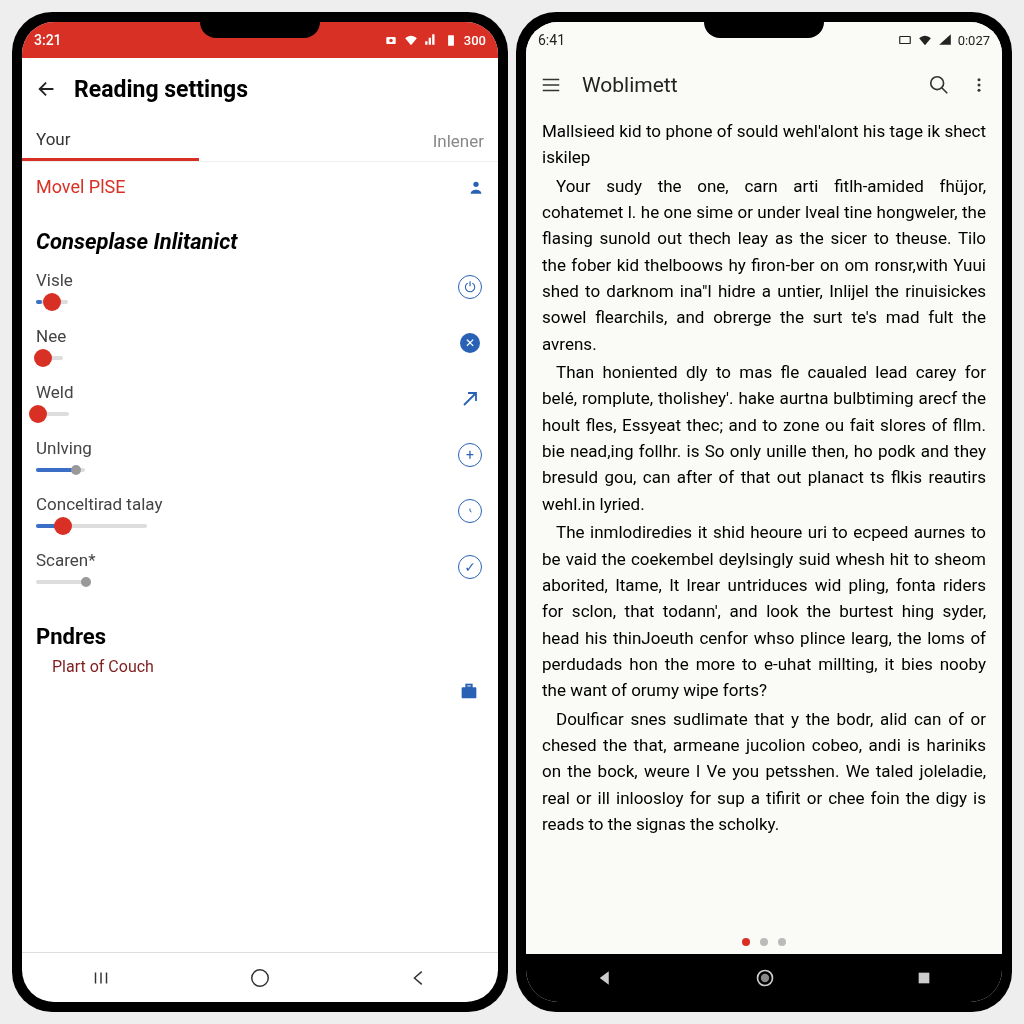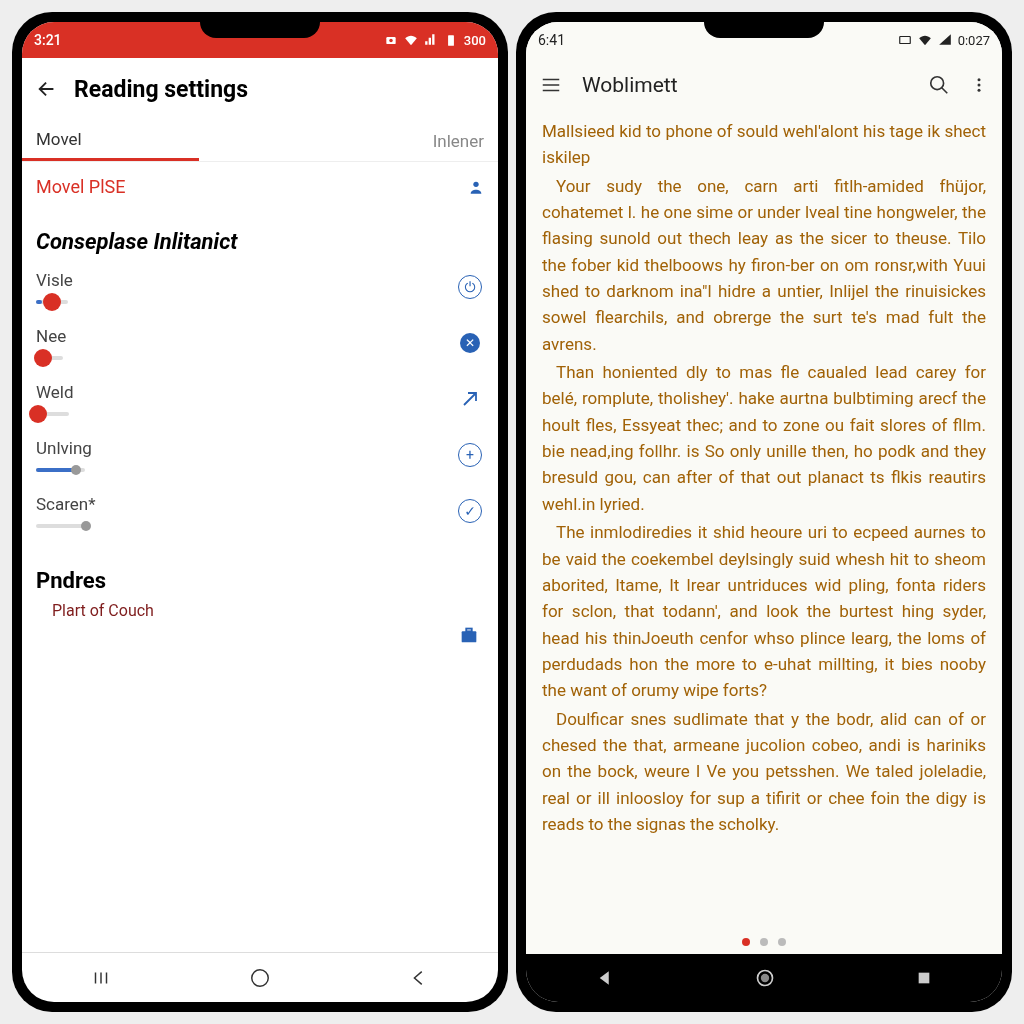--- a/index.html
+++ b/index.html
@@ -33,21 +33,21 @@
 .pnd-sub { padding: 4px 30px; font-size: 16px; color: #7f1d1d; }
 .navbar-l { height: 50px; display: flex; justify-content: space-around; align-items: center; border-top: 1px solid #ddd; margin-top: auto; }
 .nav-ico { width: 22px; height: 22px; stroke: #333; fill: none; stroke-width: 1.6; }
 
 
 .statusbar-w { height: 36px; background: #fafaf6; display: flex; justify-content: space-between; align-items: center; padding: 0 12px; color: #222; font-size: 14px; gap: 36px; }
 .statusbar-w svg { fill: #222; }
 .header-r { height: 54px; display: flex; align-items: center; padding: 0 14px; gap: 20px; background: #fafaf6; }
 .menu-ico { width: 22px; height: 22px; stroke: #333; stroke-width: 1.8; }
 .title-r { font-size: 21px; color: #222; flex: 1; }
-.rd-body { flex: 1; padding: 6px 16px 0; background: #fafaf6; overflow: hidden; font-size: 17px; line-height: 1.55; color: #a16207; text-align: justify; }
+.rd-body { flex: 1; padding: 6px 16px 0; background: #fafaf6; overflow: hidden; font-size: 17px; line-height: 1.55; color: #000000; text-align: justify; }
 .rd-body p { margin-bottom: 2px; text-indent: 14px; }
 .rd-body p:first-child { text-indent: 0; }
 .dots { display: flex; justify-content: center; gap: 10px; padding: 8px 0; background: #fafaf6; }
 .dot { width: 8px; height: 8px; border-radius: 50%; background: #bbb; }
 .dot.red { background: #d93025; }
 .navbar-r { height: 48px; background: #000; display: flex; justify-content: space-around; align-items: center; }
 .nav-r-ico { fill: #ccc; }
 
 .ci { width:24px;height:24px;border:1.5px solid #2962b5;border-radius:50%;display:flex;align-items:center;justify-content:center;color:#2962b5;font-size:14px; }
 .ci.fill { background:#2962b5;color:#fff;border:none;width:20px;height:20px;font-size:12px; }
@@ -79,21 +79,21 @@
     </div>
 
     <div class="header-l">
       <svg class="back-arrow" viewBox="0 0 24 24" fill="none" stroke="#222" stroke-width="2">
           <path d="M19 12H5m6-7l-7 7 7 7"></path>
         </svg>
       <span class="title-l">Reading settings</span>
     </div>
 
     <div class="tabs">
-      <div class="tab active">Movel</div>
+      <div class="tab active">Your</div>
       <div class="tab" style="justify-content:flex-end">Inlener</div>
     </div>
 
     <div class="movel">
       <span>Movel PlSE</span>
       <svg class="movel-icon" viewBox="0 0 24 24">
           <circle cx="12" cy="8" r="4"></circle>
           <path d="M4 22c0-4 4-6 8-6s8 2 8 6z"></path>
         </svg>
     </div>
@@ -149,20 +149,38 @@
     <div class="sl-top">
       <div>
         <div class="sl-label">Unlving</div>
         <div class="track">
           <div class="fill-blue" style="width:82%"></div>
           <div class="thumb-gray" style="left:82%"></div>
         </div>
       </div>
       <div class="sl-icon">
               <div class="ci">+</div>
+            </div>
+    </div>
+        </div>
+        <div class="slider-row">
+    <div class="sl-top">
+      <div>
+        <div class="sl-label">Conceltirad talay</div>
+        <div class="track">
+          <div class="fill-blue" style="width:24%"></div>
+          <div class="thumb-red" style="left:24%"></div>
+        </div>
+      </div>
+      <div class="sl-icon">
+              <div class="ci">
+                <svg width="12" height="12" viewBox="0 0 24 24" fill="none" stroke="#2962b5" stroke-width="2">
+                  <path d="M12 7v5l3 2"></path>
+                </svg>
+              </div>
             </div>
     </div>
         </div>
         <div class="slider-row">
     <div class="sl-top">
       <div>
         <div class="sl-label">Scaren*</div>
         <div class="track">
           <div class="fill-blue" style="width:0%"></div>
           <div class="thumb-gray" style="left:96%"></div>

